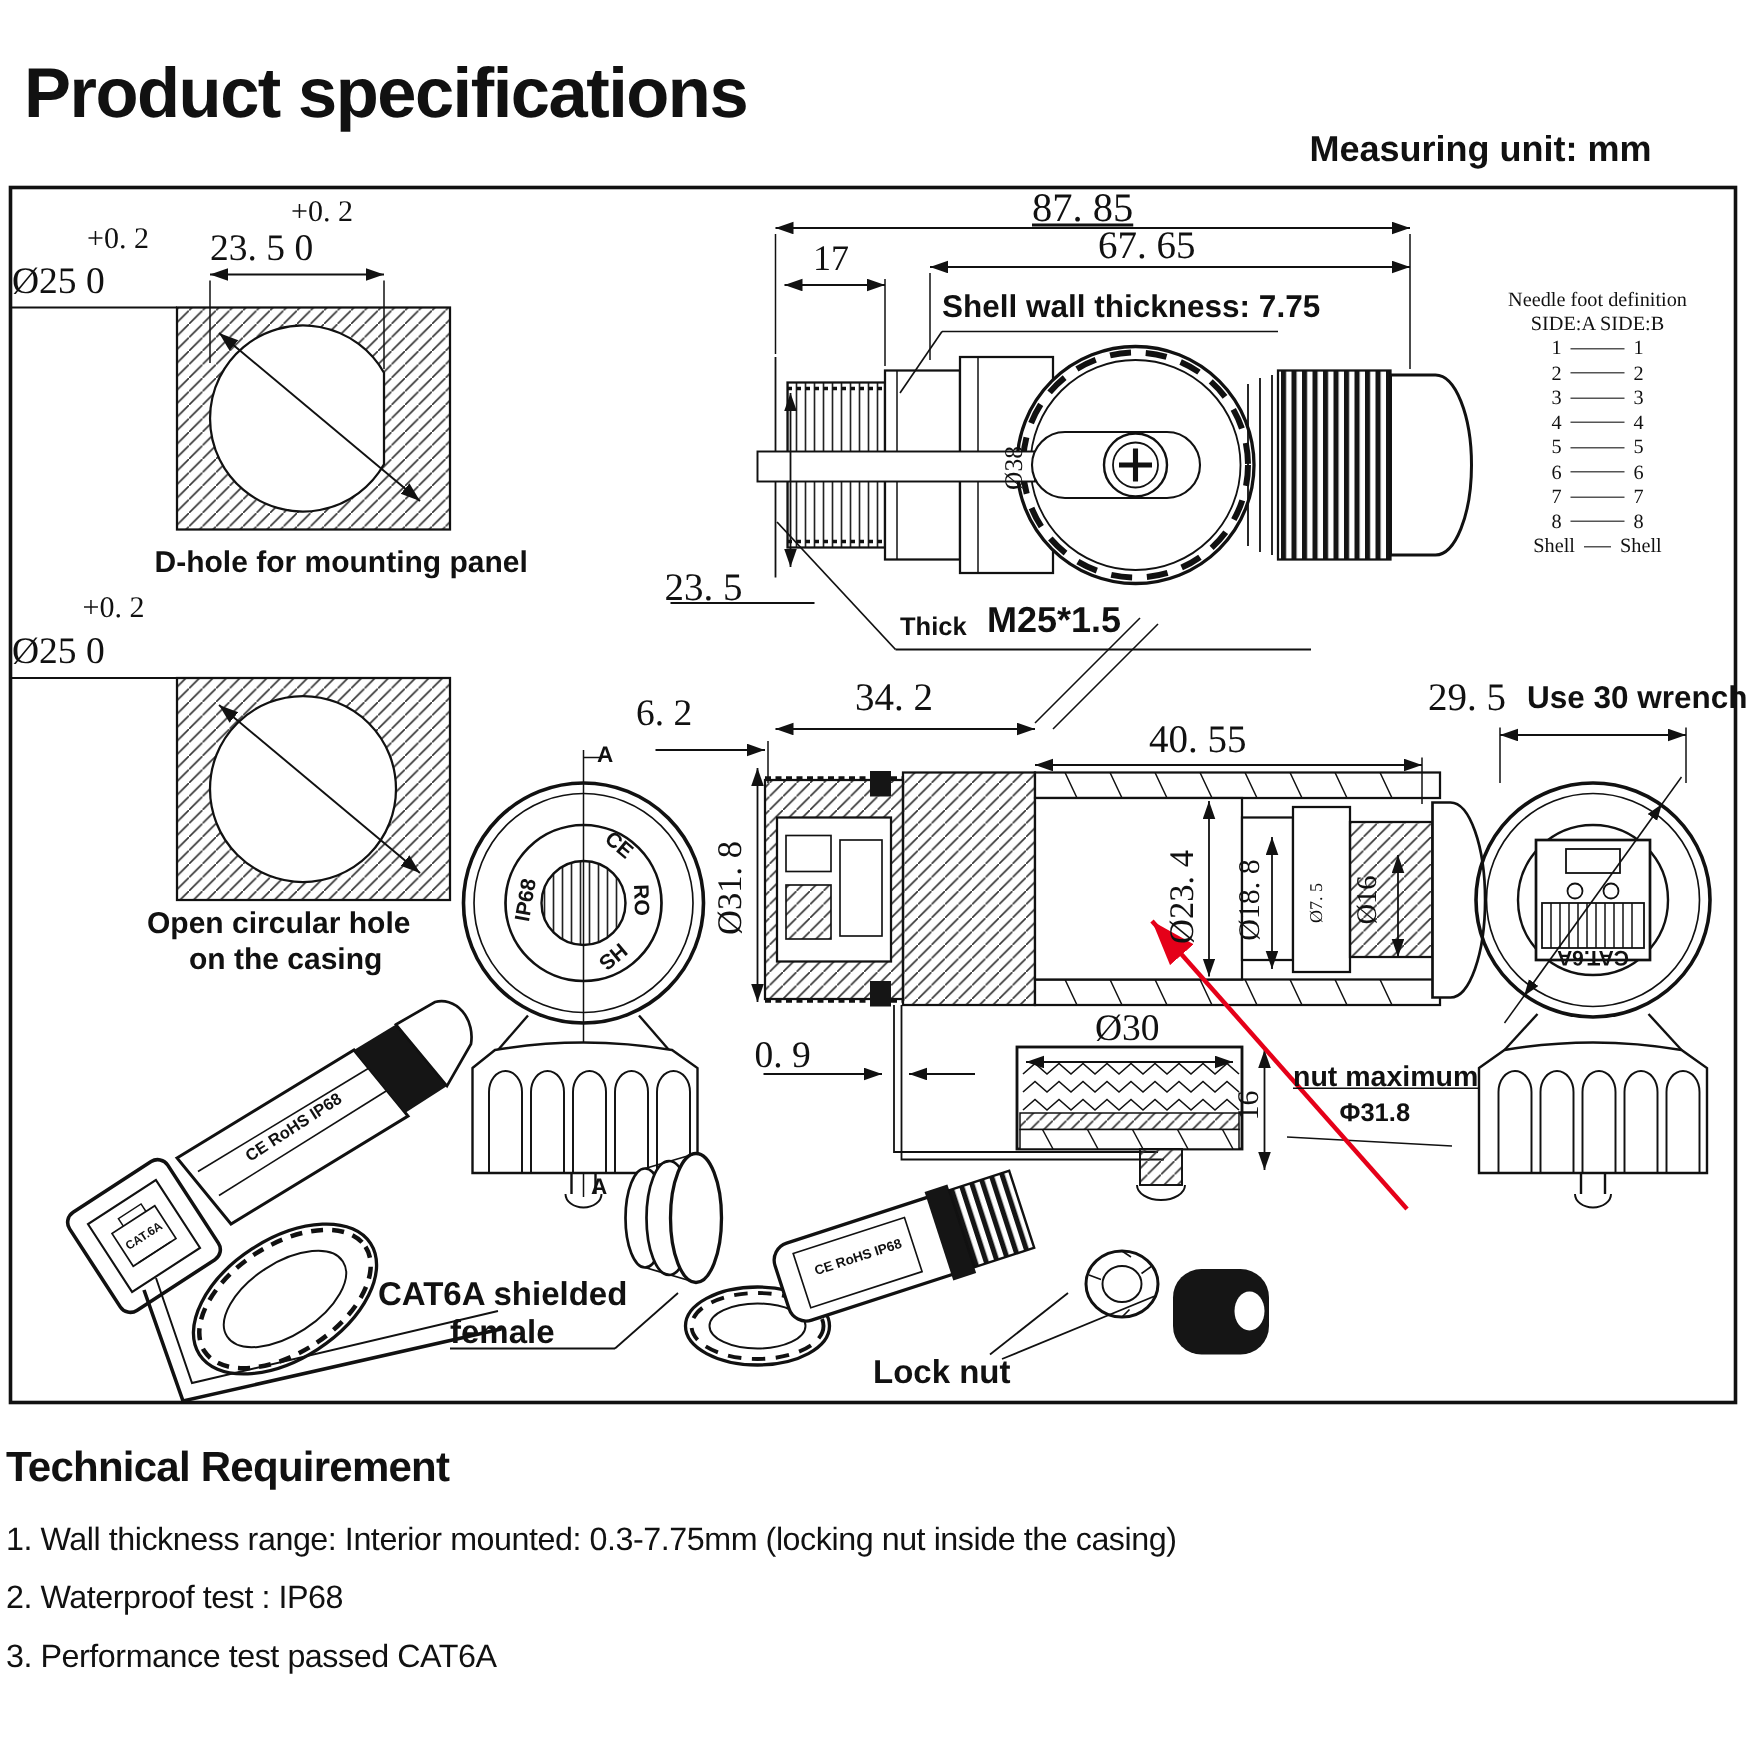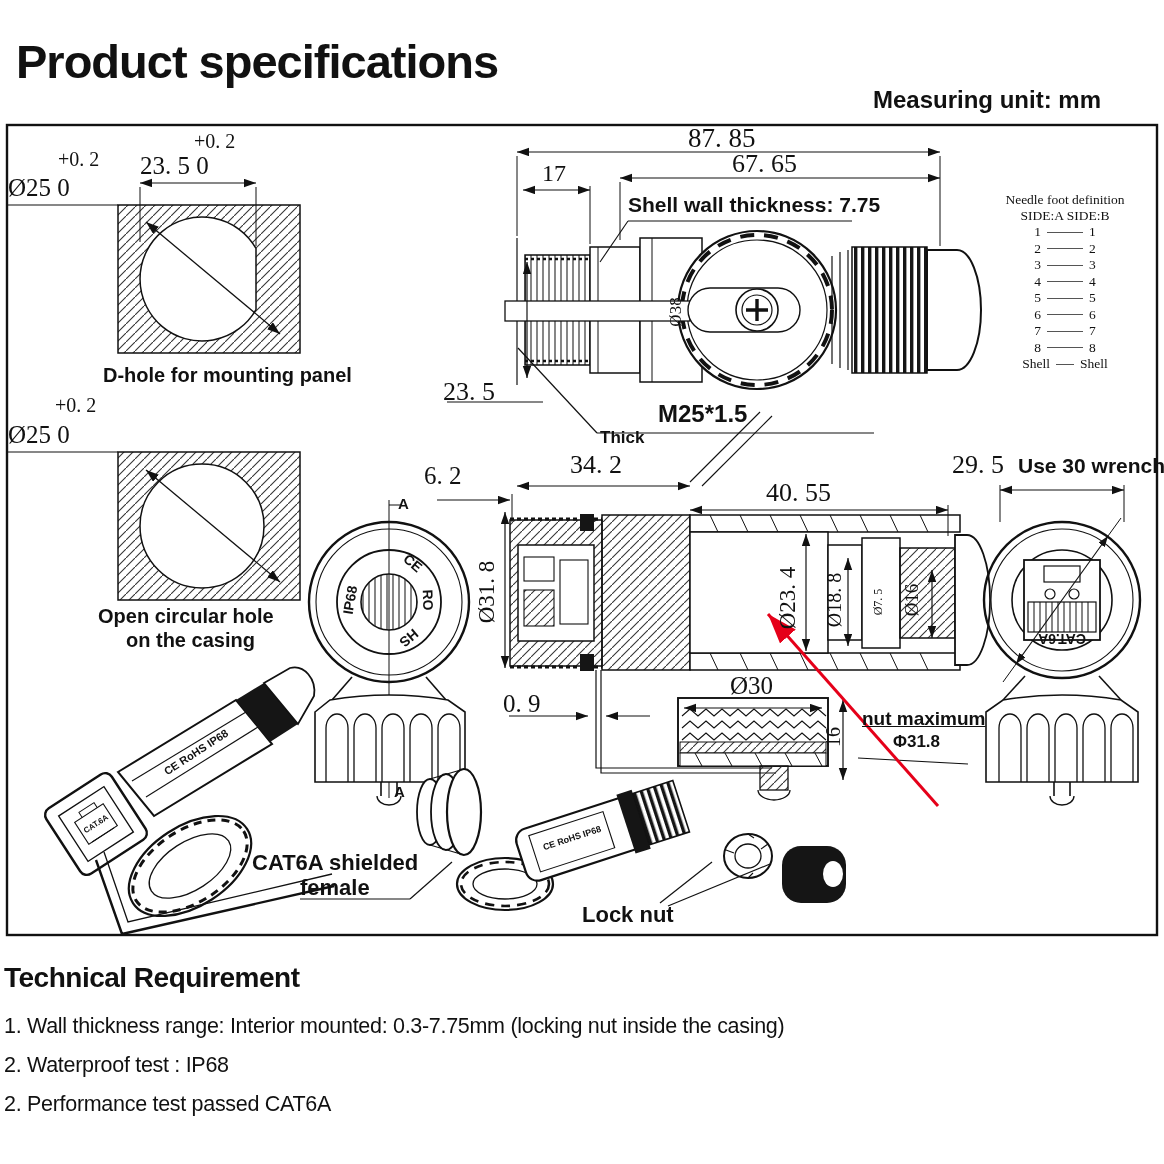--- a/index.html
+++ b/index.html
@@ -297,26 +297,26 @@
   <div class="abs dim" style="left:140px;top:152px;">23. 5  0</div>
   <div class="abs dimS" style="left:58px;top:148px;">+0. 2</div>
   <div class="abs dim" style="left:8px;top:174px;">Ø25  0</div>
   <div class="abs lab" style="left:103px;top:364px;font-size:20px;">D-hole for mounting panel</div>
 
   <div class="abs dimS" style="left:55px;top:394px;">+0. 2</div>
   <div class="abs dim" style="left:8px;top:421px;">Ø25  0</div>
   <div class="abs lab" style="left:98px;top:605px;font-size:20px;">Open circular hole</div>
   <div class="abs lab" style="left:126px;top:629px;font-size:20px;">on the casing</div>
 
-  <div class="abs dim" style="left:688px;top:123px;font-size:27px;">87. 85</div>
+  <div class="abs dim" style="left:688px;top:123px;font-size:27px;text-decoration:underline;">87. 85</div>
   <div class="abs dim" style="left:732px;top:149px;font-size:26px;">67. 65</div>
   <div class="abs dim" style="left:542px;top:160px;font-size:24px;">17</div>
   <div class="abs lab" style="left:628px;top:193px;font-size:21px;">Shell wall thickness: 7.75</div>
   <div class="abs dim" style="left:443px;top:377px;font-size:26px;">23. 5</div>
-  <div class="abs lab" style="left:600px;top:428px;font-size:17px;">Thick</div>
+  <div class="abs lab" style="left:600px;top:408px;font-size:17px;">Thick</div>
   <div class="abs lab" style="left:658px;top:400px;font-size:24px;">M25*1.5</div>
   <div class="abs dimS ctr rot" style="left:676px;top:312px;transform:translate(-50%,-50%) rotate(-90deg);font-size:17px;">Ø38</div>
 
   <div class="abs" style="left:980px;top:192px;width:170px;">
     <div class="ndl" style="text-align:center;">Needle foot definition</div>
     <div class="ndl" style="text-align:center;">SIDE:A  SIDE:B</div>
     <div class="ndl-row">
         <span class="ndl">1</span>
         <span class="ndl-line"></span>
         <span class="ndl">1</span>
@@ -393,15 +393,15 @@
   <div class="abs lab" style="left:252px;top:850px;font-size:22px;">CAT6A shielded</div>
   <div class="abs lab" style="left:300px;top:875px;font-size:22px;">female</div>
   <div class="abs lab" style="left:582px;top:902px;font-size:22px;">Lock nut</div>
   <div class="abs lab ctr rot" style="left:196px;top:752px;transform:translate(-50%,-50%) rotate(-33deg);font-size:11px;">CE RoHS IP68</div>
   <div class="abs lab ctr rot" style="left:96px;top:824px;transform:translate(-50%,-50%) rotate(-33deg);font-size:8px;">CAT.6A</div>
   <div class="abs lab ctr rot" style="left:572px;top:838px;transform:translate(-50%,-50%) rotate(-18deg);font-size:9px;">CE RoHS IP68</div>
 
   <div class="abs lab" style="left:4px;top:962px;font-size:28px;letter-spacing:-0.5px;">Technical Requirement</div>
   <div class="abs tech-item" style="left:4px;top:1014px;">1. Wall thickness range: Interior mounted: 0.3-7.75mm (locking nut inside the casing)</div>
   <div class="abs tech-item" style="left:4px;top:1053px;">2. Waterproof test : IP68</div>
-  <div class="abs tech-item" style="left:4px;top:1092px;">2. Performance test passed CAT6A</div>
+  <div class="abs tech-item" style="left:4px;top:1092px;">3. Performance test passed CAT6A</div>
 
 </div>
 
 </body></html>

